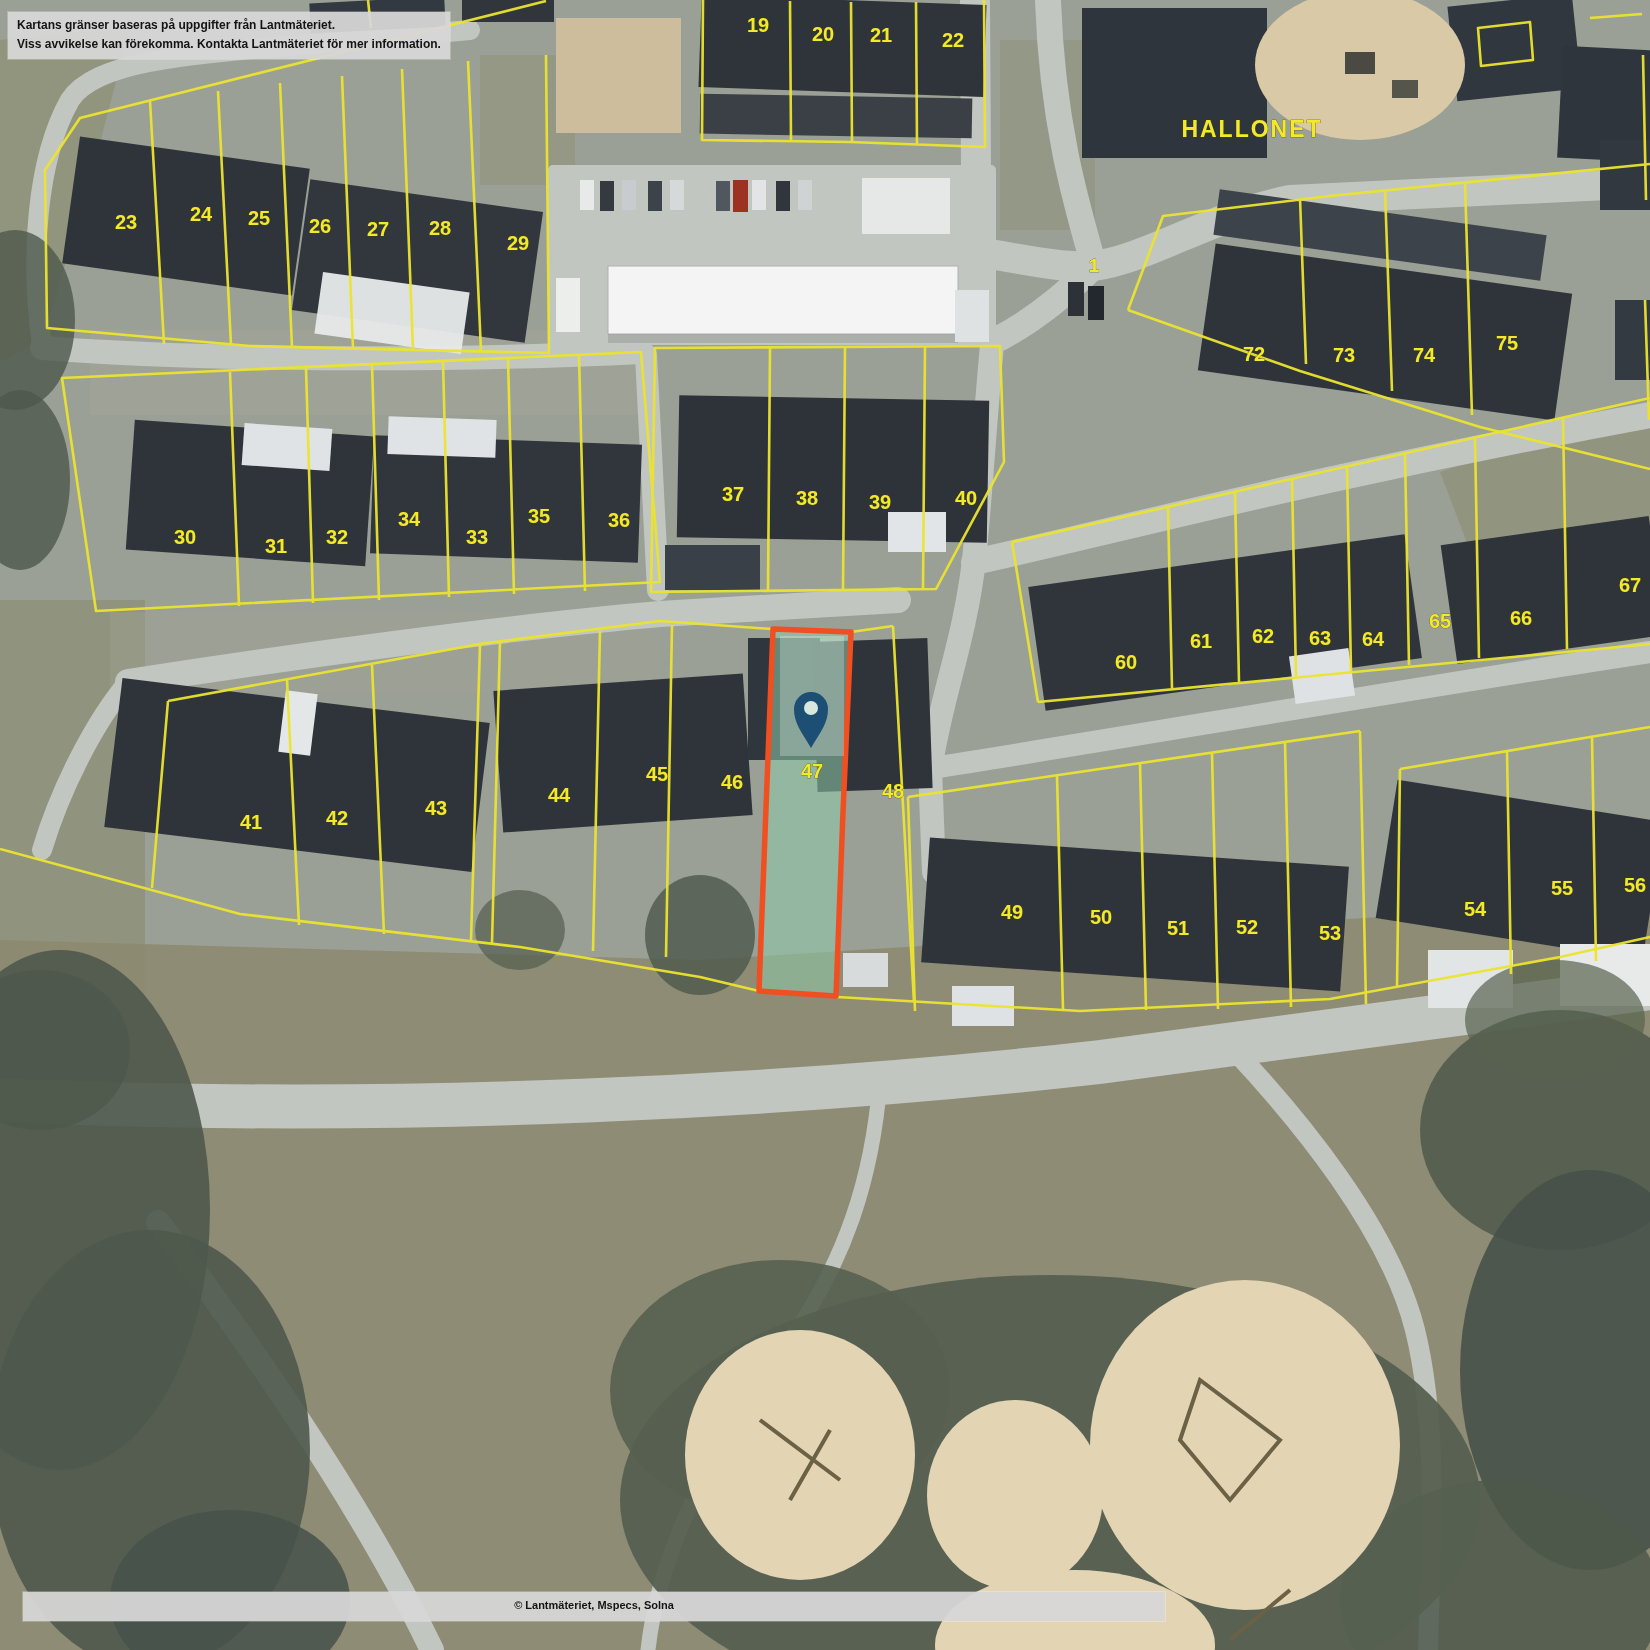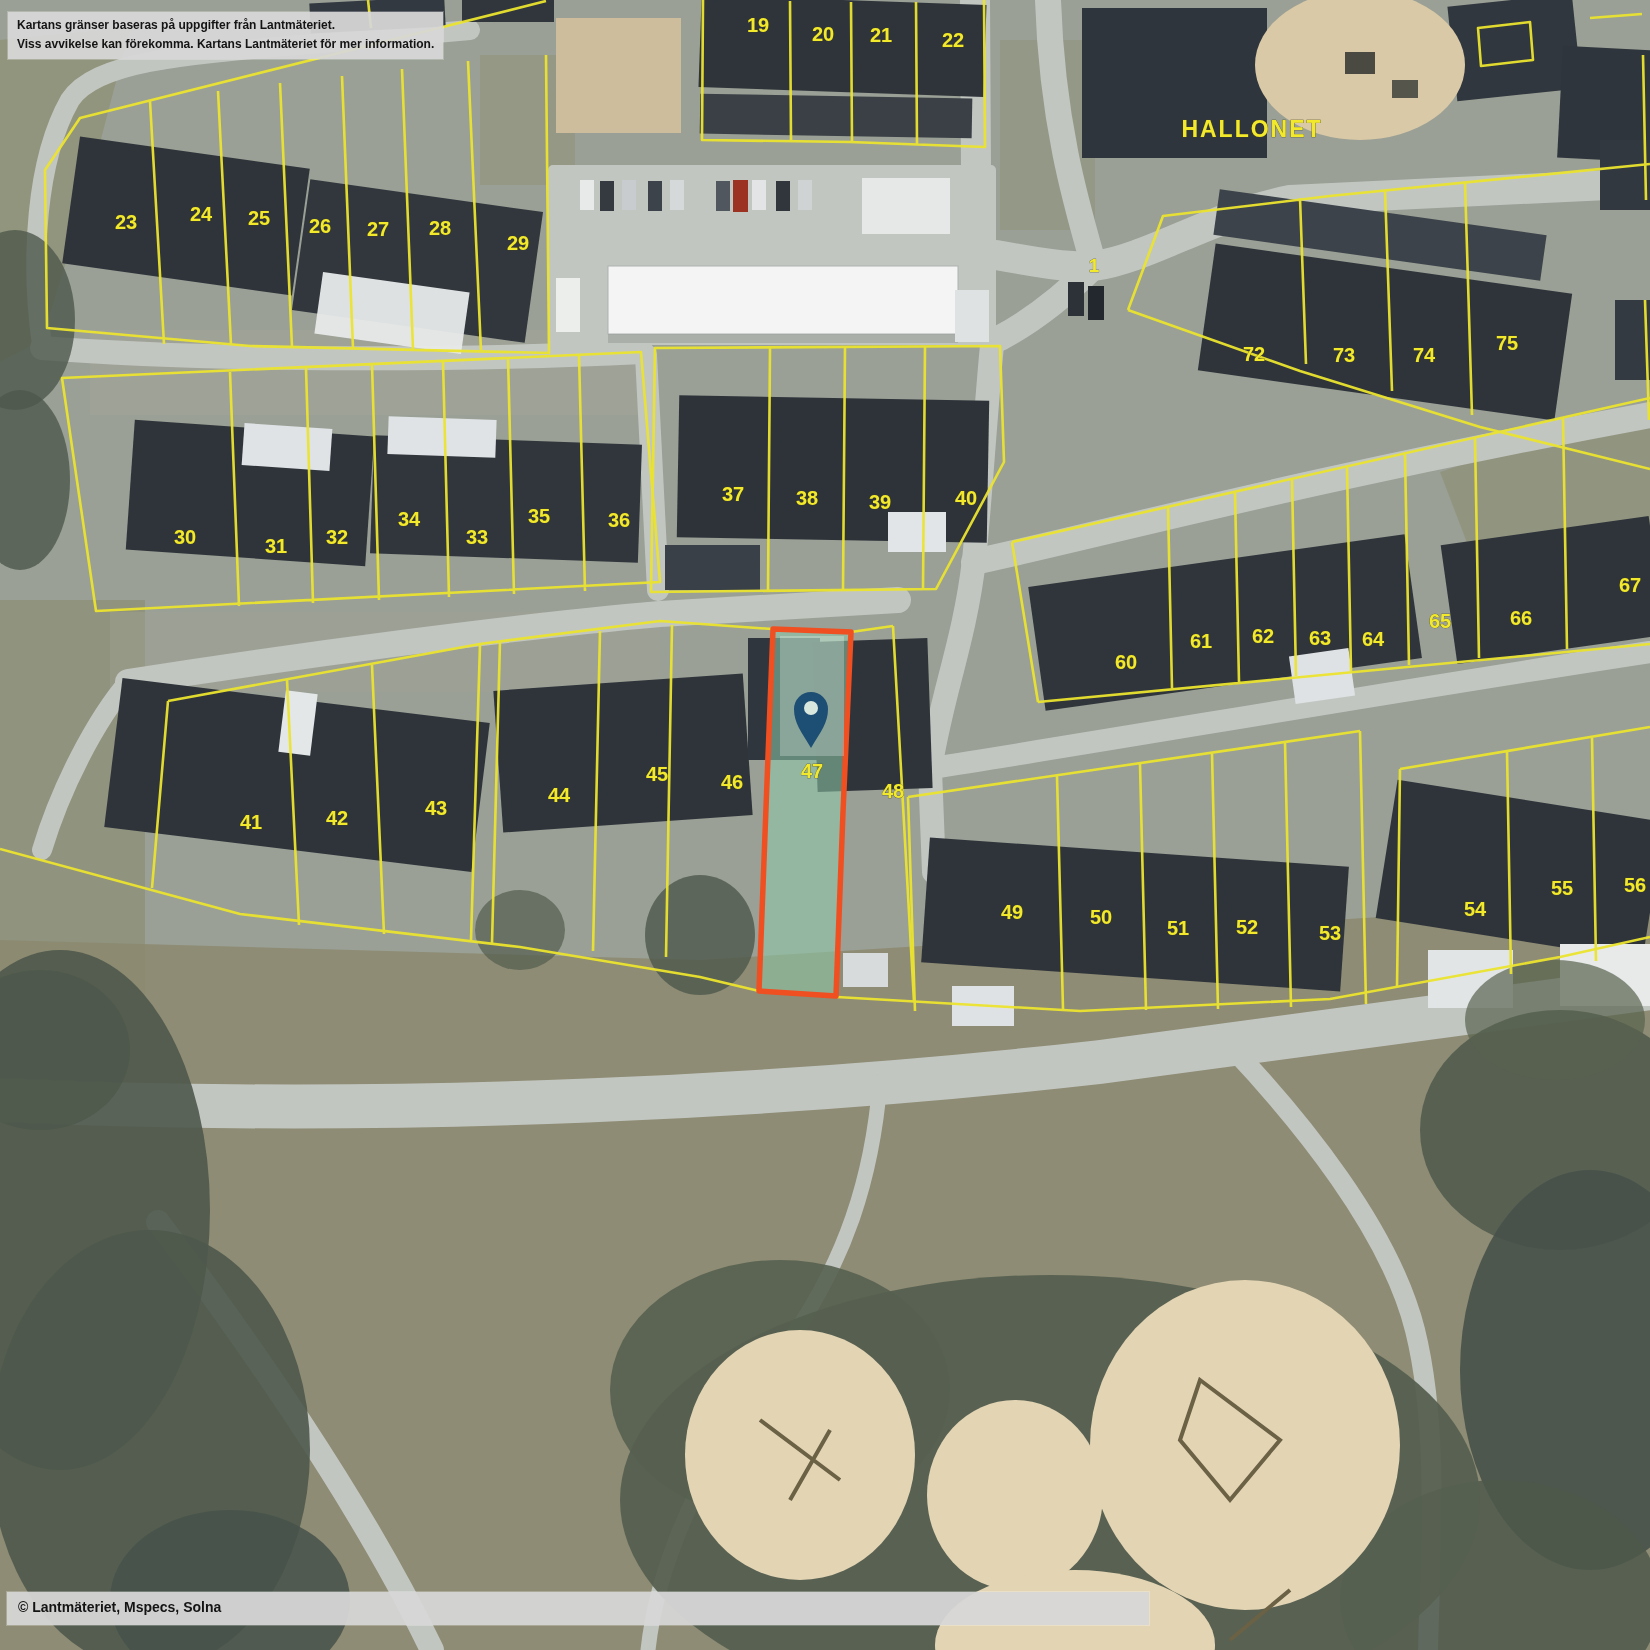--- a/index.html
+++ b/index.html
@@ -8,21 +8,21 @@
   .map-wrap{position:absolute;inset:0;}
   svg{display:block;}
   .map-label{fill:#f2e92c;font-family:"Liberation Sans",sans-serif;font-weight:700;
              font-size:20px;text-anchor:middle;paint-order:stroke;stroke:#4a4610;stroke-width:.5px;}
   .map-label.place{font-size:23px;letter-spacing:2px;}
   .map-label.road{font-size:19px;}
   .overlay-box{position:absolute;background:rgba(215,215,215,.94);color:#141414;
                font-weight:700;box-shadow:0 0 0 1px rgba(255,255,255,.25);}
   .overlay-box div{white-space:nowrap;}
   .disclaimer{left:8px;top:12px;padding:4px 9px 6px;font-size:12px;line-height:1.55;}
-  .attribution{left:7px;top:1592px;width:1120px;padding:5px 11px 7px;font-size:14px;line-height:1.5;}
+  .attribution{left:23px;top:1592px;width:1120px;padding:5px 11px 7px;font-size:11px;line-height:1.5;text-align:center;}
 </style>
 </head>
 <body>
 
 <div class="map-wrap">
 <svg width="1650" height="1650" viewBox="0 0 1650 1650" xmlns="http://www.w3.org/2000/svg">
 
   <g>
     <rect x="0" y="0" width="1650" height="1650" fill="#9aa095"></rect>
     <path d="M0,940 L700,960 L1650,900 L1650,1650 L0,1650 Z" fill="#8e8c74"></path>
@@ -223,18 +223,18 @@
         <text x="1424" y="362" class="map-label" style="fill: rgb(242, 233, 44);">74</text>
         <text x="1507" y="350" class="map-label" style="fill: rgb(242, 233, 44);">75</text>
         <text x="1094" y="272" class="map-label road" style="fill: rgb(242, 233, 44);">1</text>
         <text x="1252" y="137" class="map-label place" style="fill: rgb(242, 233, 44);">HALLONET</text>
       </g>
 </svg>
 </div>
 
 <div class="overlay-box disclaimer">
   <div>Kartans gränser baseras på uppgifter från Lantmäteriet.</div>
-  <div>Viss avvikelse kan förekomma. Kartans Lantmäteriet för mer information.</div>
+  <div>Viss avvikelse kan förekomma. Kontakta Lantmäteriet för mer information.</div>
 </div>
 
 <div class="overlay-box attribution">
   <div>© Lantmäteriet, Mspecs, Solna</div>
 </div>
 
 </body></html>

